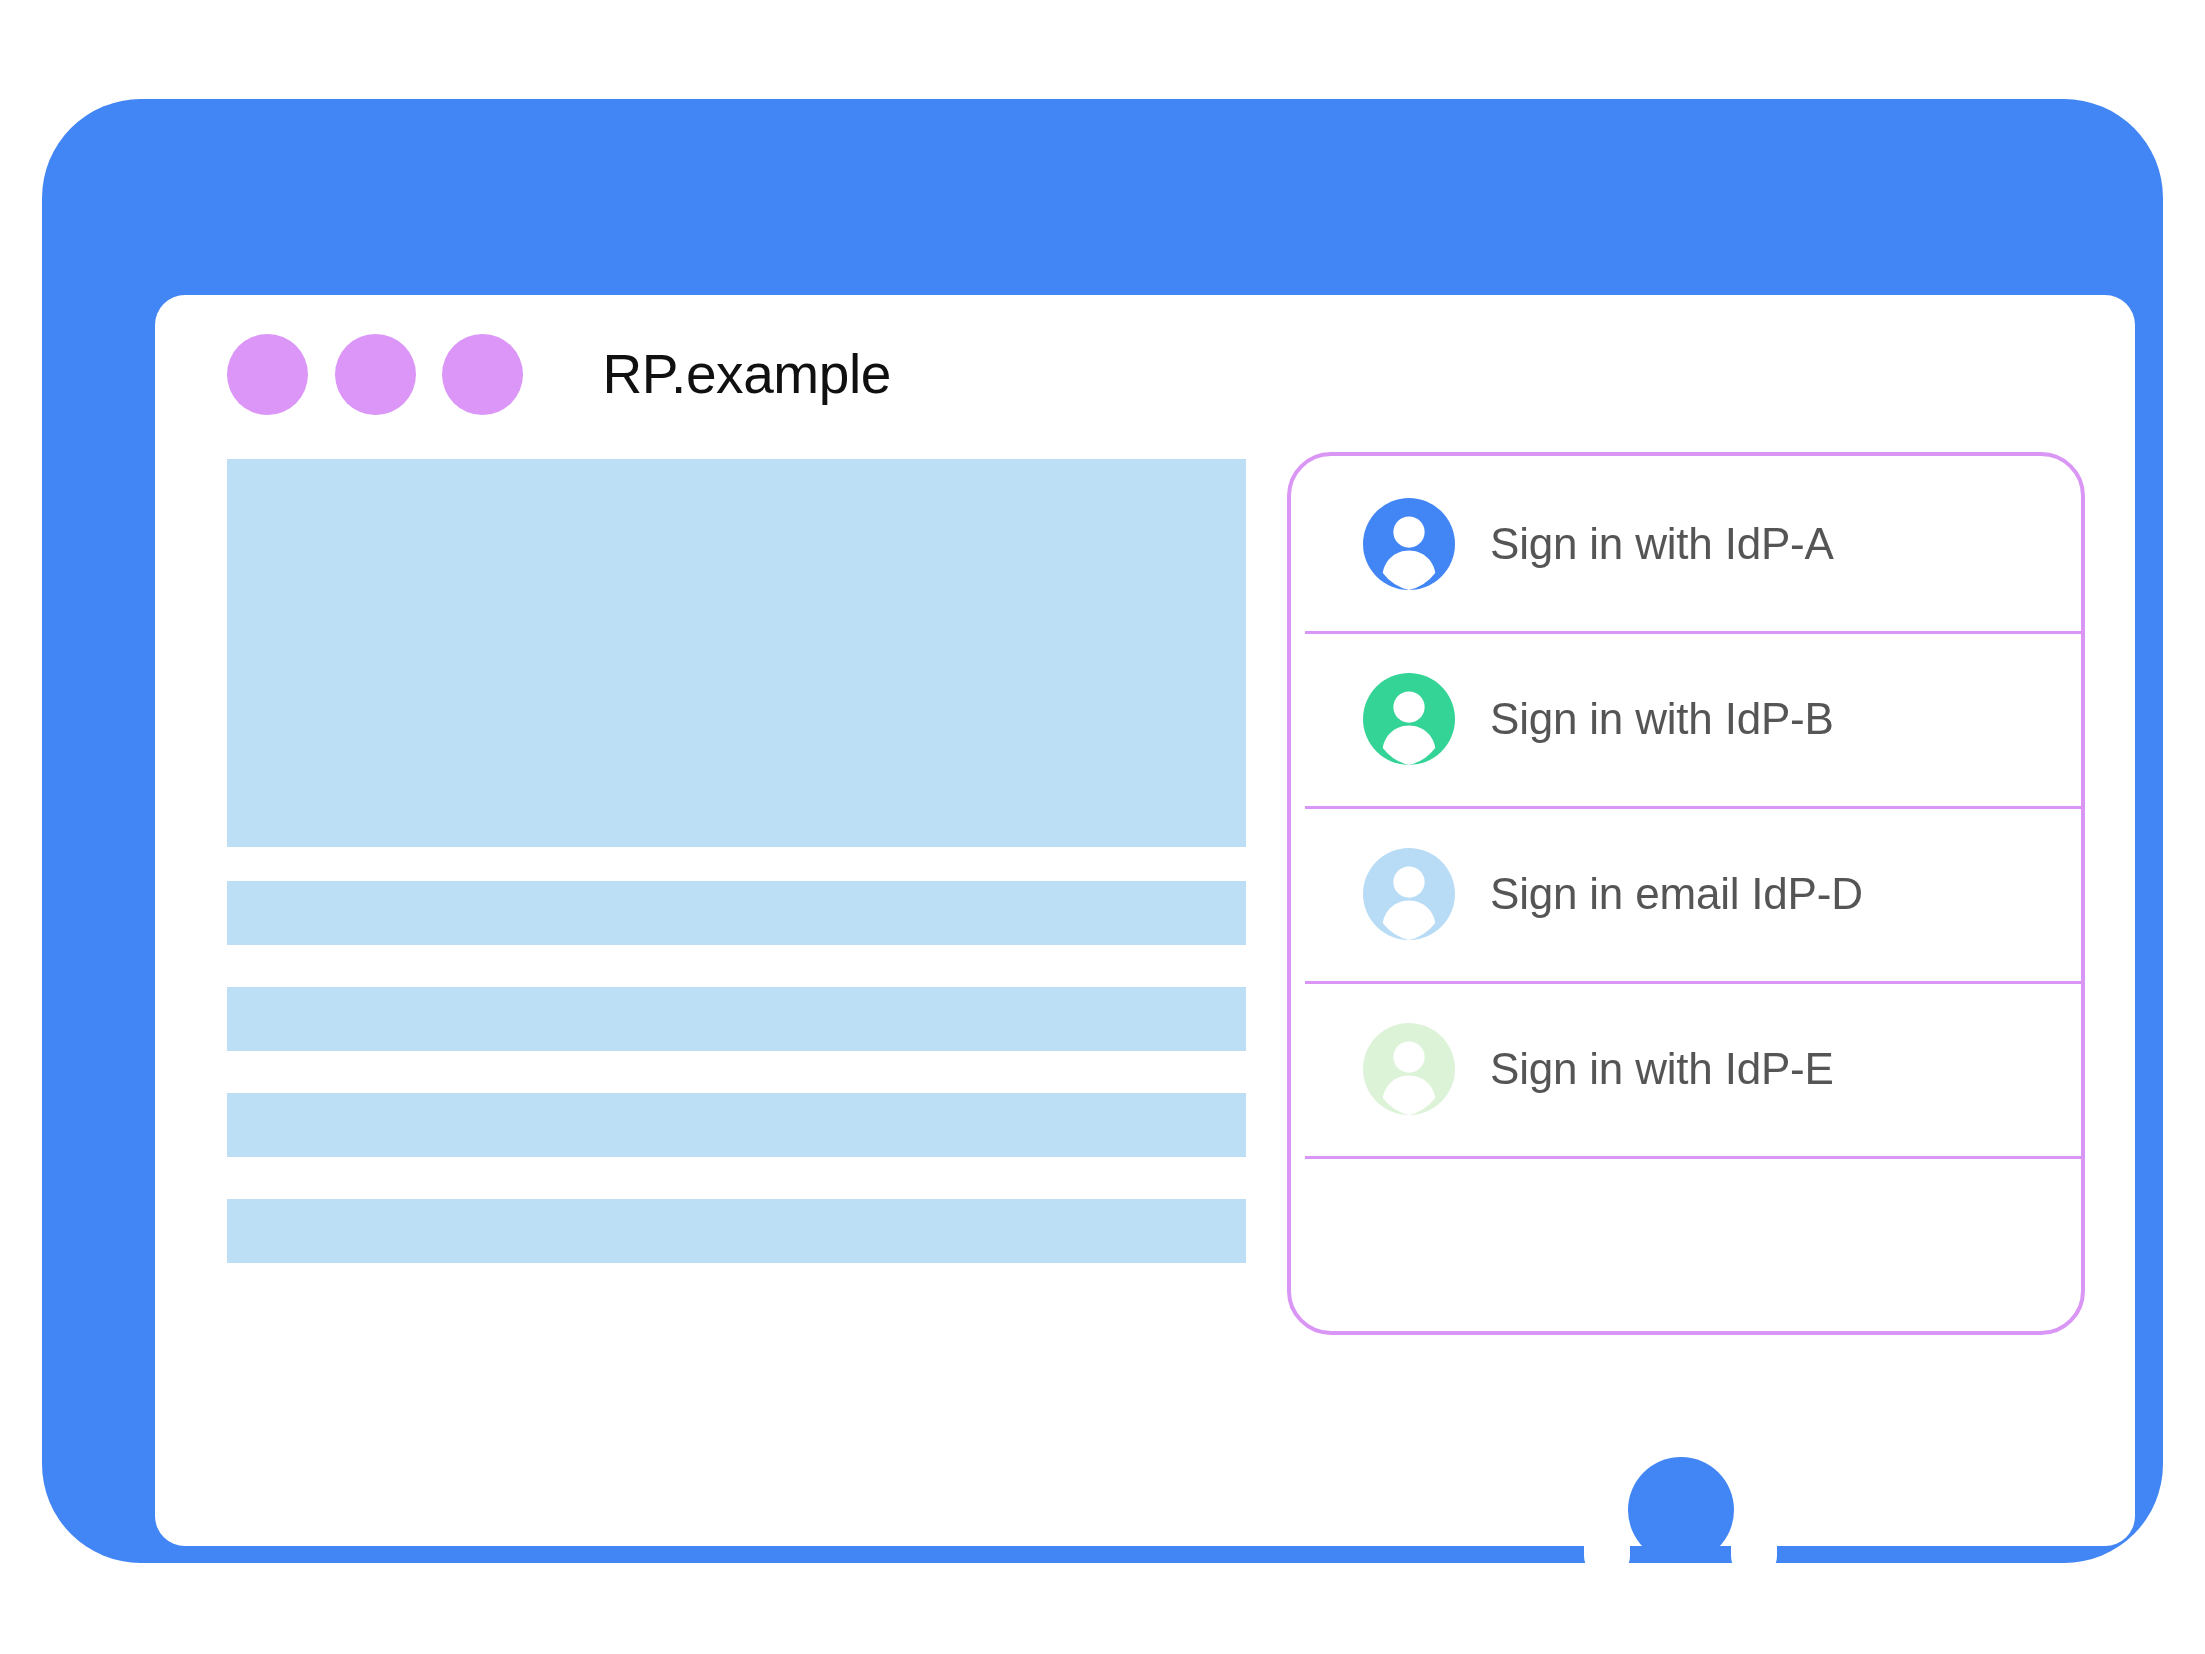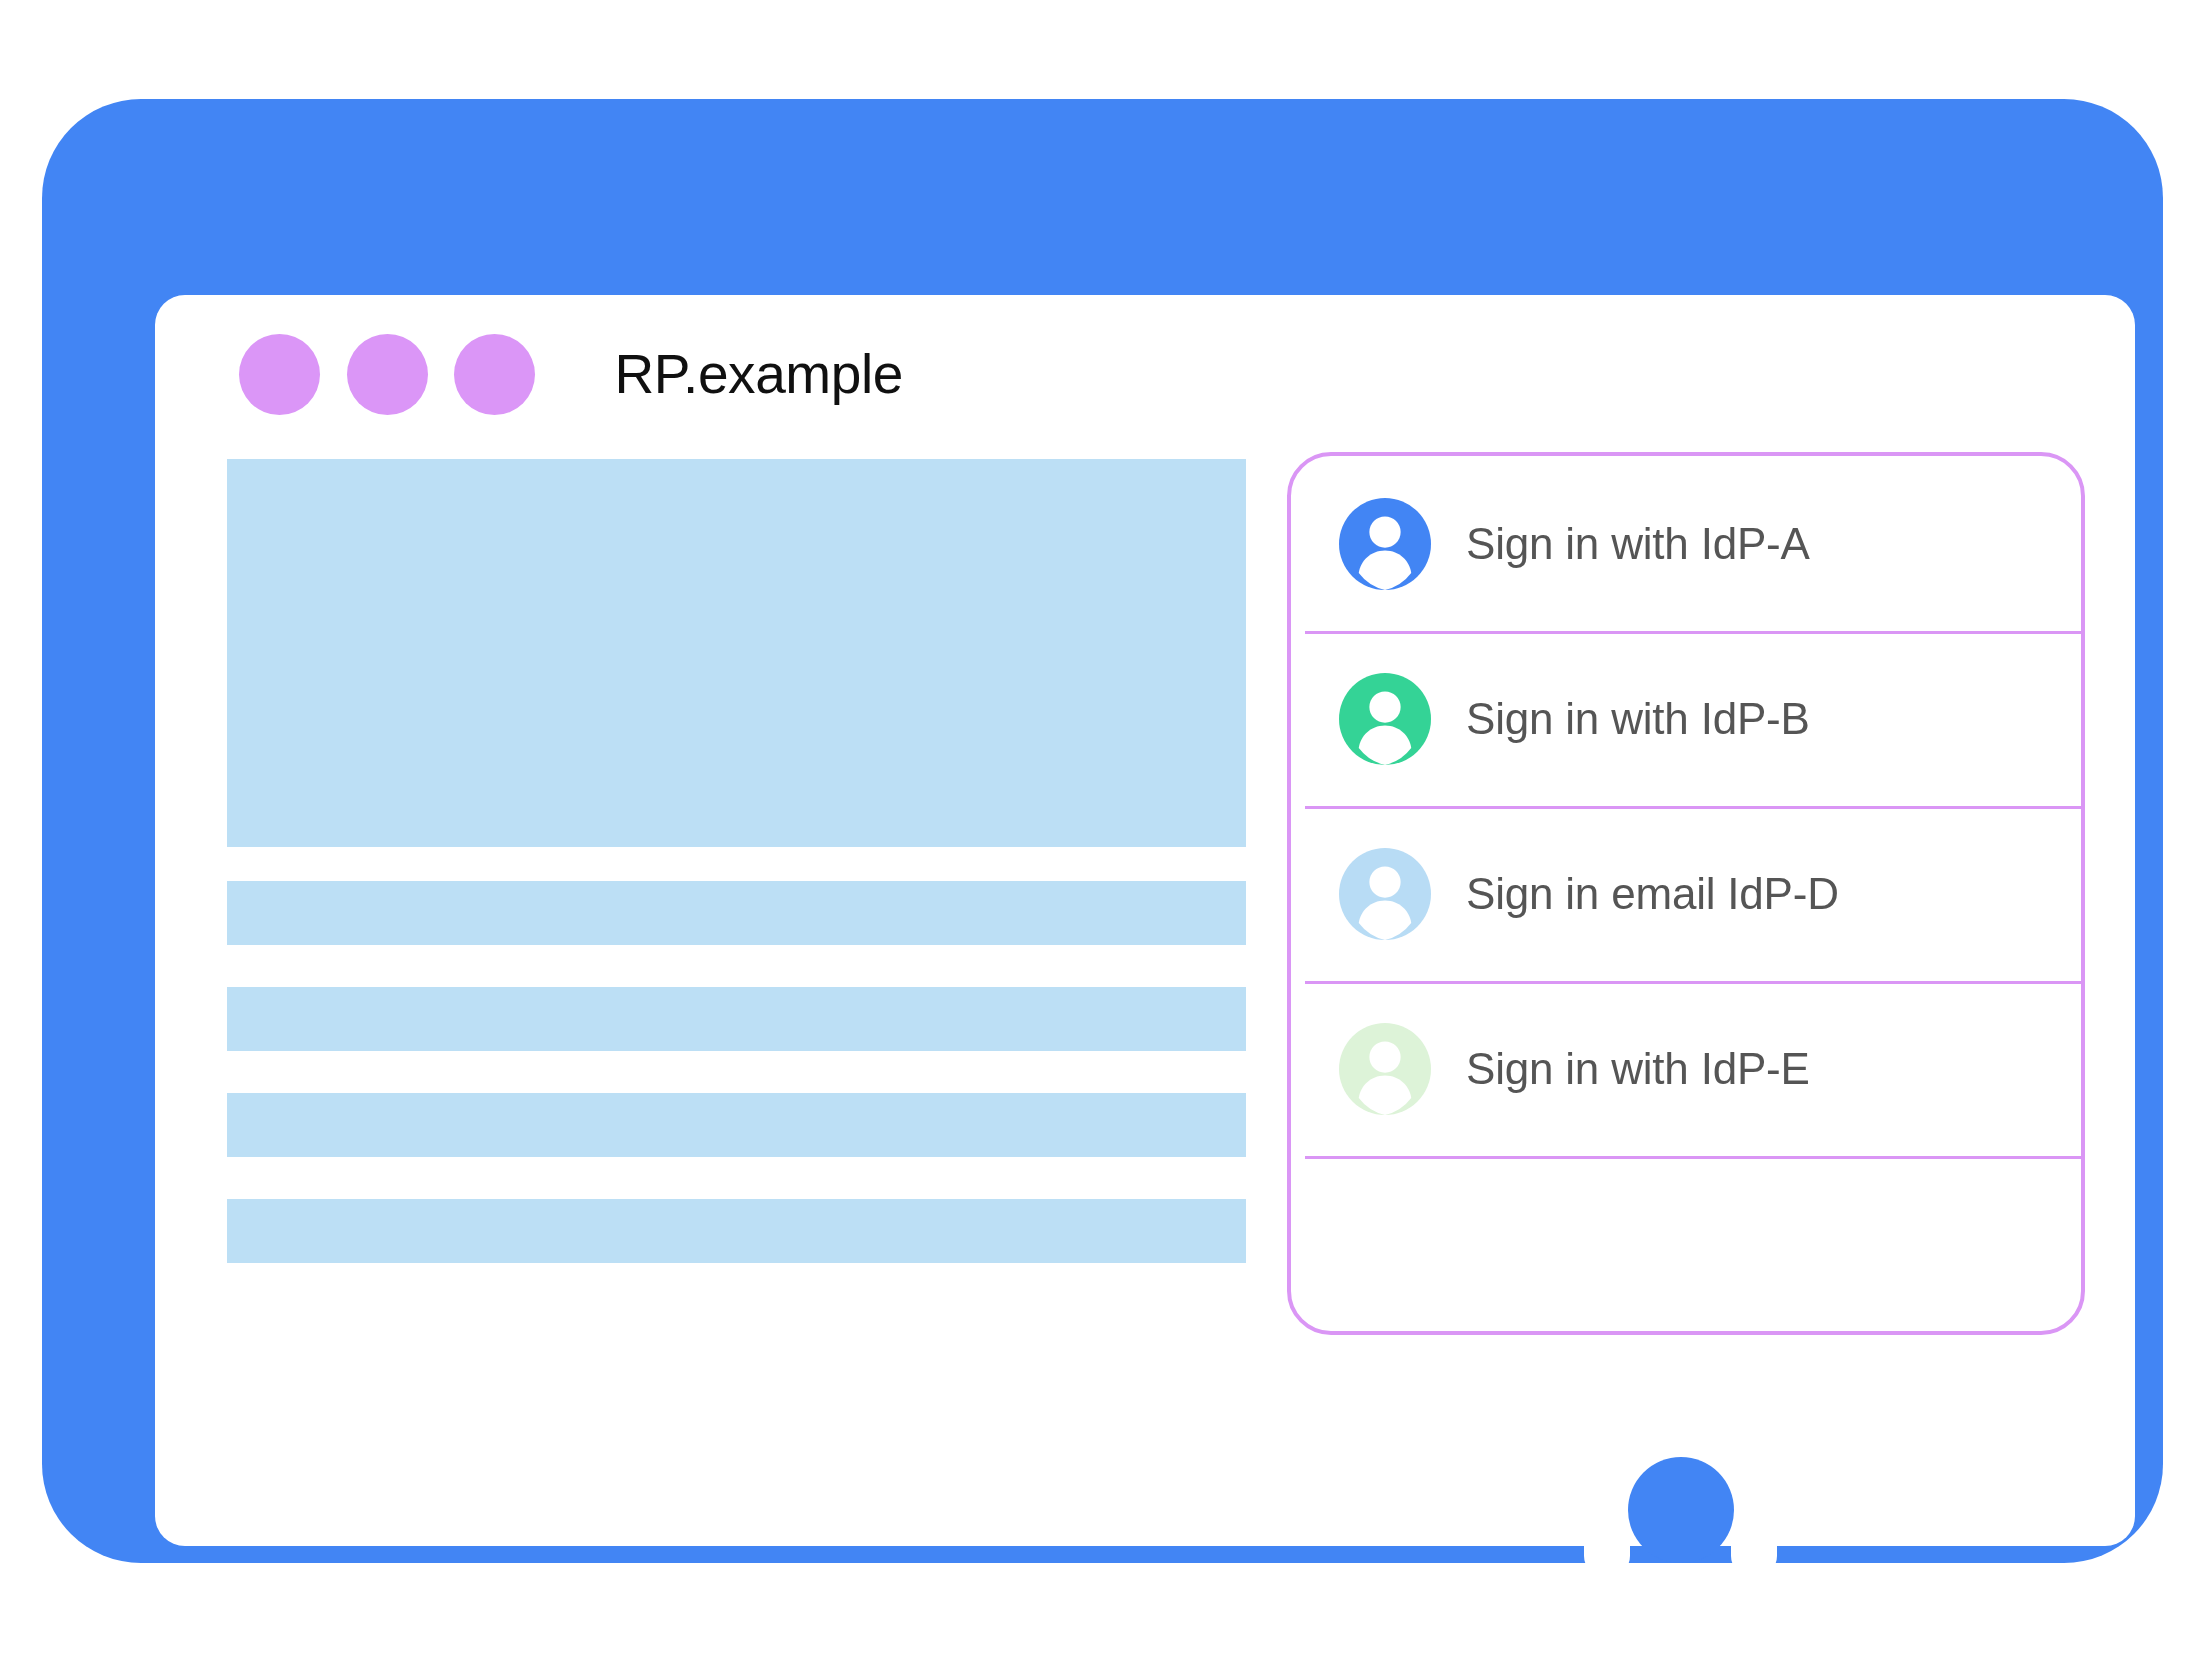--- a/index.html
+++ b/index.html
@@ -69,21 +69,21 @@
     top: 1457px;
     width: 106px;
     height: 106px;
     border-radius: 50%;
     background: #4285F4;
   }
 
   
   .chrome-bar {
     position: absolute;
-    left: 12px;
+    left: 0;
     top: 0;
     width: 1980px;
     height: 159px;
     display: flex;
     align-items: center;
     padding-left: 72px;
   }
 
   .dot {
     width: 81px;
@@ -129,21 +129,21 @@
     border: 4.4px solid #DA96F5;
     border-radius: 44px;
     background: #ffffff;
     overflow: hidden;
   }
 
   .account-row {
     display: flex;
     align-items: center;
     height: 175px;
-    padding-left: 48px;
+    padding-left: 72px;
     position: relative;
     background: transparent;
     cursor: pointer;
   }
 
   .account-row + .account-row::before {
     content: "";
     position: absolute;
     left: 14px;
     right: 0;

